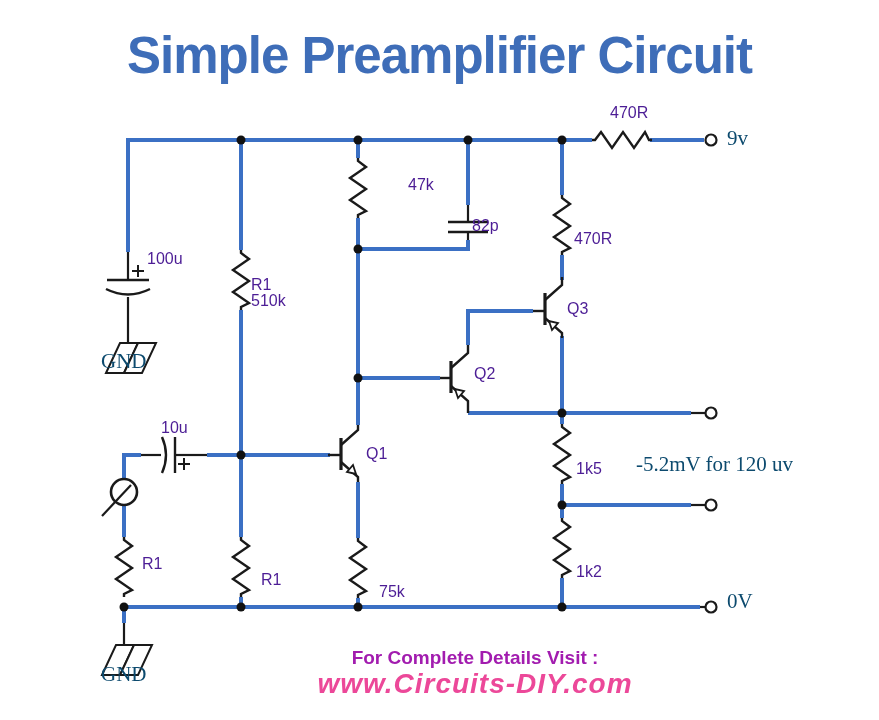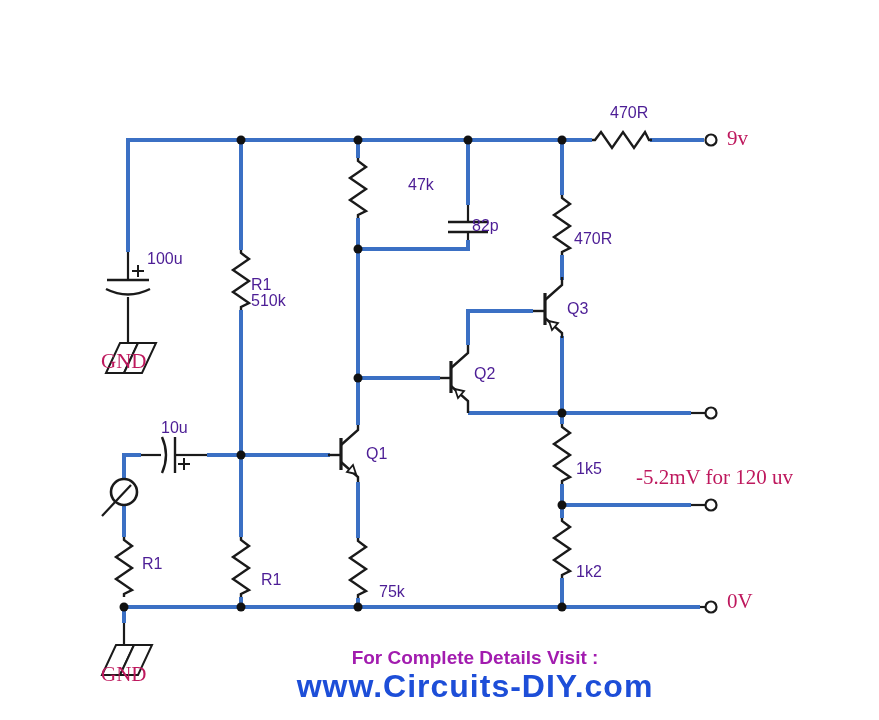--- a/index.html
+++ b/index.html
@@ -11,34 +11,35 @@
     position:absolute;top:26px;left:0;width:879px;text-align:center;
     font-size:51px;font-weight:bold;letter-spacing:-1px;color:#3e6db8;
     font-family:"Liberation Sans",sans-serif;
   }
   svg{position:absolute;left:0;top:0;}
   .clbl{
     position:absolute;font-size:16px;color:#4c1d95;white-space:nowrap;
     font-family:"Liberation Sans",sans-serif;line-height:1;
   }
   .nlbl{
-    position:absolute;font-size:21px;color:#be185d;white-space:nowrap;
+    position:absolute;font-size:21px;color:#0c4a6e;white-space:nowrap;
     font-family:"Liberation Serif",serif;line-height:1;
   }
   #footer{
     position:absolute;left:255px;top:648px;width:440px;text-align:center;
   }
   #footer .f1{font-size:19px;font-weight:bold;color:#a21caf;line-height:1.1;}
-  #footer .f2{font-size:32px;font-weight:bold;color:#1d4ed8;line-height:1.1;letter-spacing:1px;}
+  #footer .f2{font-size:28px;font-weight:bold;color:#ec4899;line-height:1.1;letter-spacing:1px;font-style:italic;}
 </style>
 </head>
 <body>
 
 <div id="stage">
 
+  <div id="title">Simple Preamplifier Circuit</div>
 
   <svg width="879" height="720" viewBox="0 0 879 720">
     <defs>
 
       <path id="rz" d="M0,0 L0,3 L8,9 L-8,20 L8,31 L-8,42 L8,53 L0,57 L0,60" fill="none" stroke="#1a1a1a" stroke-width="2.4" stroke-linejoin="miter"></path>
 
       <g id="gndsym" fill="#ffffff" stroke="#1a1a1a" stroke-width="2">
         <path d="M-22,30 L-8,0 L10,0 L-4,30 Z"></path>
         <path d="M-4,30 L10,0 L28,0 L14,30 Z"></path>
       </g>
@@ -194,21 +195,21 @@
   <span class="clbl" style="left:474px;top:366px;">Q2</span>
   <span class="clbl" style="left:161px;top:420px;">10u</span>
   <span class="clbl" style="left:366px;top:446px;">Q1</span>
   <span class="clbl" style="left:576px;top:461px;">1k5</span>
   <span class="clbl" style="left:142px;top:556px;">R1</span>
   <span class="clbl" style="left:261px;top:572px;">R1</span>
   <span class="clbl" style="left:379px;top:584px;">75k</span>
   <span class="clbl" style="left:576px;top:564px;">1k2</span>
 
   <span class="nlbl" style="left:727px;top:128px;">9v</span>
-  <span class="nlbl" style="left:636px;top:467px;">-5.2mV for 120 uv</span>
+  <span class="nlbl" style="left:636px;top:454px;">-5.2mV for 120 uv</span>
   <span class="nlbl" style="left:727px;top:591px;">0V</span>
   <span class="nlbl" style="left:101px;top:351px;">GND</span>
   <span class="nlbl" style="left:101px;top:664px;">GND</span>
 
   <div id="footer">
     <div class="f1">For Complete Details Visit :</div>
     <div class="f2">www.Circuits-DIY.com</div>
   </div>
 
 </div>

